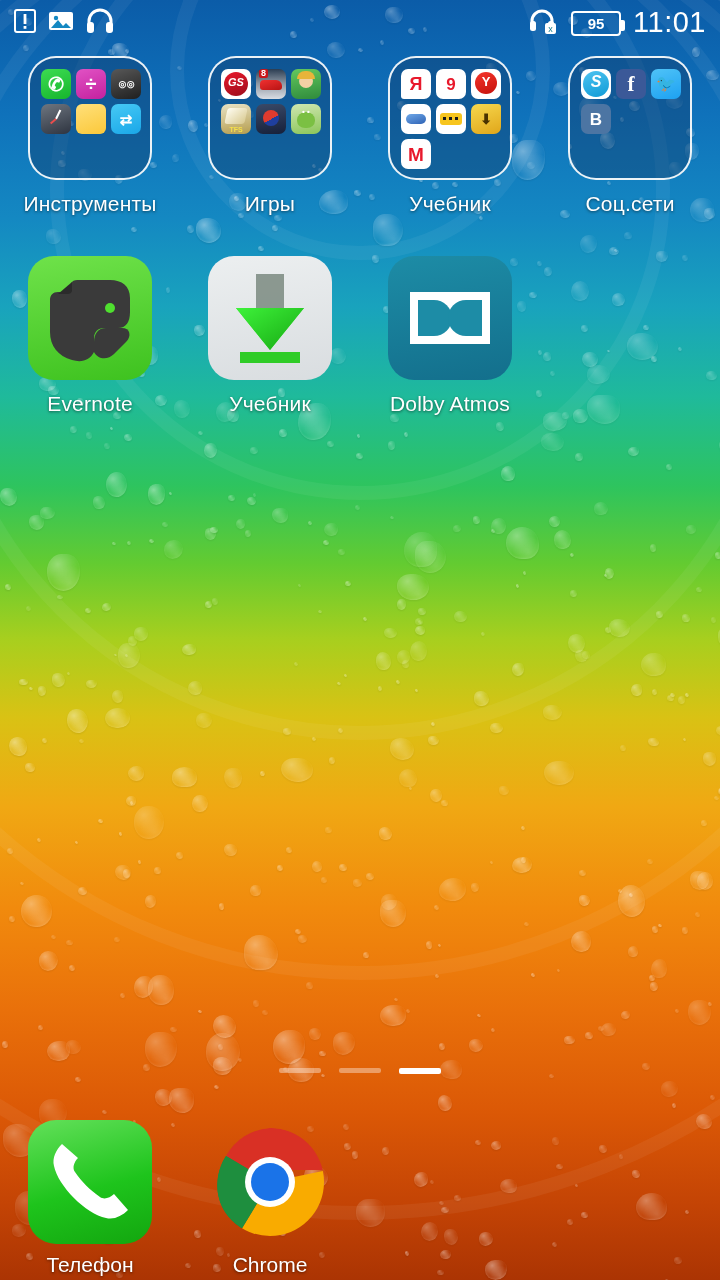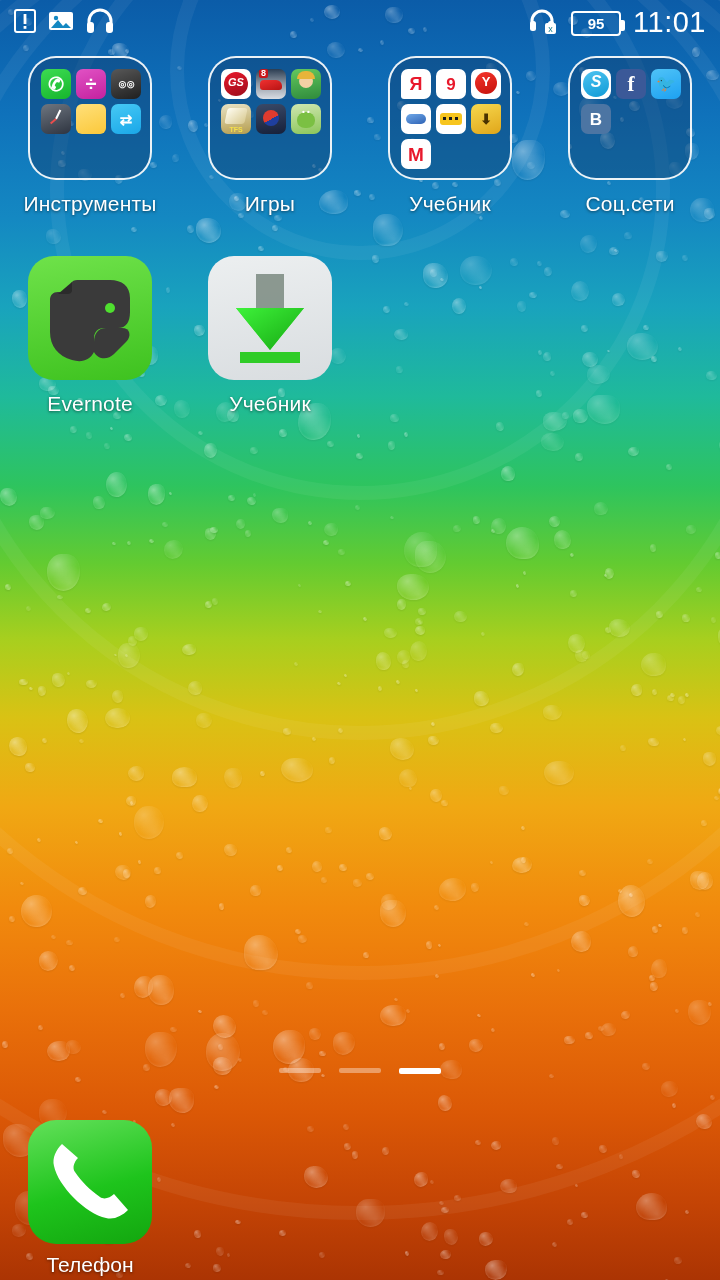--- a/index.html
+++ b/index.html
@@ -898,20 +898,30 @@
           <stop offset="0%" stop-color="#3ef23a"></stop>
               <stop offset="100%" stop-color="#16a812"></stop>
         </linearGradient>
           </defs>
         <rect x="32" y="96" width="60" height="11" fill="#2fcc27"></rect>
       </svg>
     </div>
     <div class="label">Учебник</div>
   </div>
 
+  <div class="cell">
+    <div class="tile dolby">
+      <svg width="124" height="124" viewBox="0 0 124 124" style="position:absolute;inset:0">
+        <rect x="22" y="36" width="80" height="52" fill="#ffffff"></rect>
+        <path d="M30 44 L46 44 A18 18 0 0 1 46 80 L30 80 Z" fill="#1d8ca6"></path>
+        <path d="M94 44 L78 44 A18 18 0 0 0 78 80 L94 80 Z" fill="#1d8ca6"></path>
+      </svg>
+    </div>
+    <div class="label">Dolby Atmos</div>
+  </div>
   <div></div>
     <div></div>
     <div></div>
 </div>
 
 <div id="pager">
   <span></span>
   <span></span>
   <span class="on"></span>
 </div>
@@ -922,13 +932,34 @@
     <div class="dock-tile d-phone">
       <svg width="124" height="124" viewBox="0 0 124 124" style="position:absolute;inset:0">
         <path d="M34 24 C28 30 24 38 26 46 C30 66 58 94 78 98 C86 100 94 96 100 90 L86 74 C82 78 76 80 72 77 C62 70 54 62 47 52 C44 48 46 42 50 38 Z" fill="#fff"></path>
       </svg>
     </div>
     <div class="dock-label">Телефон</div>
   </div>
 
 
 
+  <div class="dock-cell">
+    <div class="dock-tile d-chrome">
+      <svg width="124" height="124" viewBox="0 0 124 124" style="position:absolute;inset:0">
+        <defs>
+          <clipPath id="cc">
+              <circle cx="62" cy="62" r="54"></circle>
+            </clipPath>
+        </defs>
+        <g clip-path="url(#cc)">
+          <path d="M62 8 L62 62 L18 36 A54 54 0 0 1 62 8 Z" fill="#d93025"></path>
+          <path d="M120 50 L62 50 L62 8 A54 54 0 0 1 116 50 Z" fill="#d93025"></path>
+          <path d="M62 62 L33 110 A54 54 0 0 1 18 36 Z" fill="#1e8e3e"></path>
+          <path d="M62 62 L120 50 A54 54 0 0 1 33 110 Z" fill="#f9ab00"></path>
+          <path d="M18 36 L62 62 L33 110 A54 54 0 0 1 18 36 Z" fill="#1e8e3e"></path>
+        </g>
+        <circle cx="62" cy="62" r="25" fill="#fff"></circle>
+        <circle cx="62" cy="62" r="19" fill="#1a73e8"></circle>
+      </svg>
+    </div>
+    <div class="dock-label">Chrome</div>
+  </div>
 </div>
 
 </body></html>

